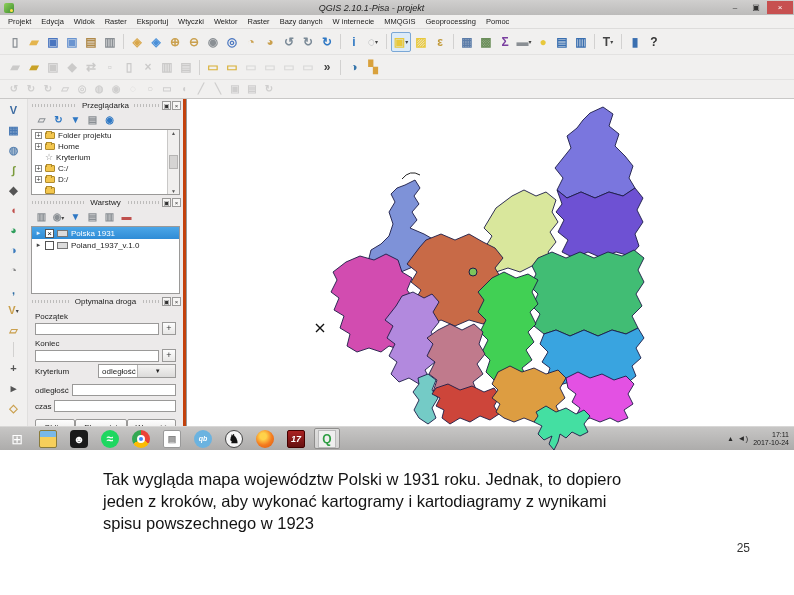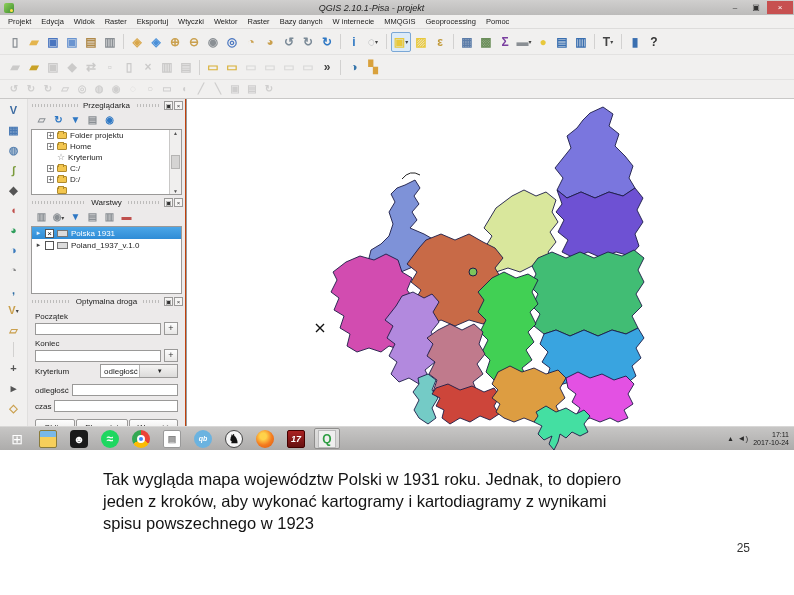--- a/index.html
+++ b/index.html
@@ -39,34 +39,34 @@
   .tbsep{width:1px;height:15px;background:#d2d1d0;margin:0 3px;flex:none;}
 
   
   .lefttb{position:absolute;left:0;top:99px;width:28px;height:327px;background:#f1f0ef;
     display:flex;flex-direction:column;align-items:center;padding-top:3px;box-sizing:border-box;
     gap:3px;border-right:1px solid #e0dfde;}
   .lefttb .tbicon{width:19px;height:17px;font-size:11px;}
 
   
   .dock{position:absolute;left:28px;top:99px;width:158px;height:327px;background:#eceaea;
-    border-right:1px solid #c2410c;box-sizing:border-box;font-size:8px;color:#222;}
+    border-right:3px solid #c2410c;box-sizing:border-box;font-size:8px;color:#222;}
   .phead{position:relative;height:13px;display:flex;align-items:center;justify-content:center;}
   .phead::before{content:"";position:absolute;left:4px;right:24px;top:5px;height:3px;
     background:repeating-linear-gradient(90deg,#bdbcbb 0 1px,transparent 1px 3px);}
   .ptitle{position:relative;background:#eceaea;padding:0 5px;font-size:8px;}
   .pbtns{position:absolute;right:2px;top:2px;display:flex;gap:1px;}
   .pbtn{width:9px;height:9px;border:1px solid #9a9998;background:#f6f5f4;font-size:6px;
     display:flex;align-items:center;justify-content:center;color:#333;box-sizing:border-box;}
   .ptools{display:flex;align-items:center;gap:2px;padding:1px 0 1px 6px;}
   .ptools .tbicon{width:15px;height:14px;font-size:10px;}
 
   .tbox{background:#fff;border:1px solid #9a9998;margin:1px 3px;position:relative;overflow:hidden;}
   .browser-tree{height:64px;}
-  .trow{display:flex;align-items:center;gap:3px;height:11px;padding-left:15px;}
+  .trow{display:flex;align-items:center;gap:3px;height:11px;padding-left:3px;}
   .exp{width:7px;height:7px;border:1px solid #888;background:#fff;font-size:7px;line-height:5px;
     text-align:center;color:#333;box-sizing:border-box;flex:none;}
   .exp.noexp{border:none;background:transparent;}
   .foldericon{width:10px;height:7px;background:#f3c64e;border:1px solid #b08b2d;
     border-radius:1px;position:relative;flex:none;box-sizing:border-box;}
   .foldericon::before{content:"";position:absolute;left:0;top:-2px;width:4px;height:2px;
     background:#f3c64e;border:1px solid #b08b2d;border-bottom:none;}
   .staricon{color:#8a8a8a;font-size:9px;line-height:9px;flex:none;}
   .tscroll{position:absolute;right:0;top:0;bottom:0;width:11px;background:#f0efee;
     border-left:1px solid #c9c8c7;display:flex;flex-direction:column;align-items:center;

